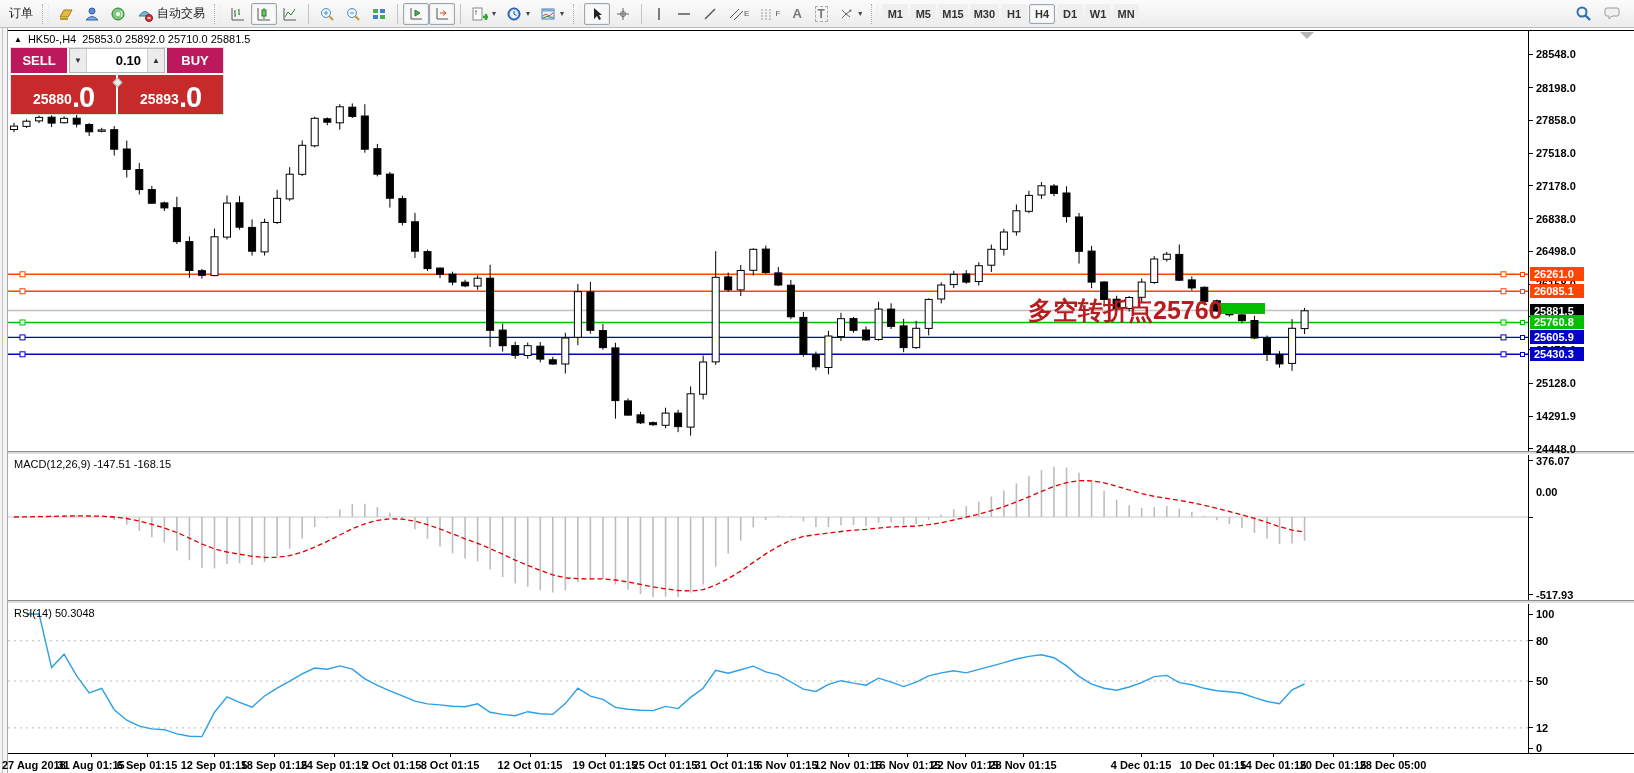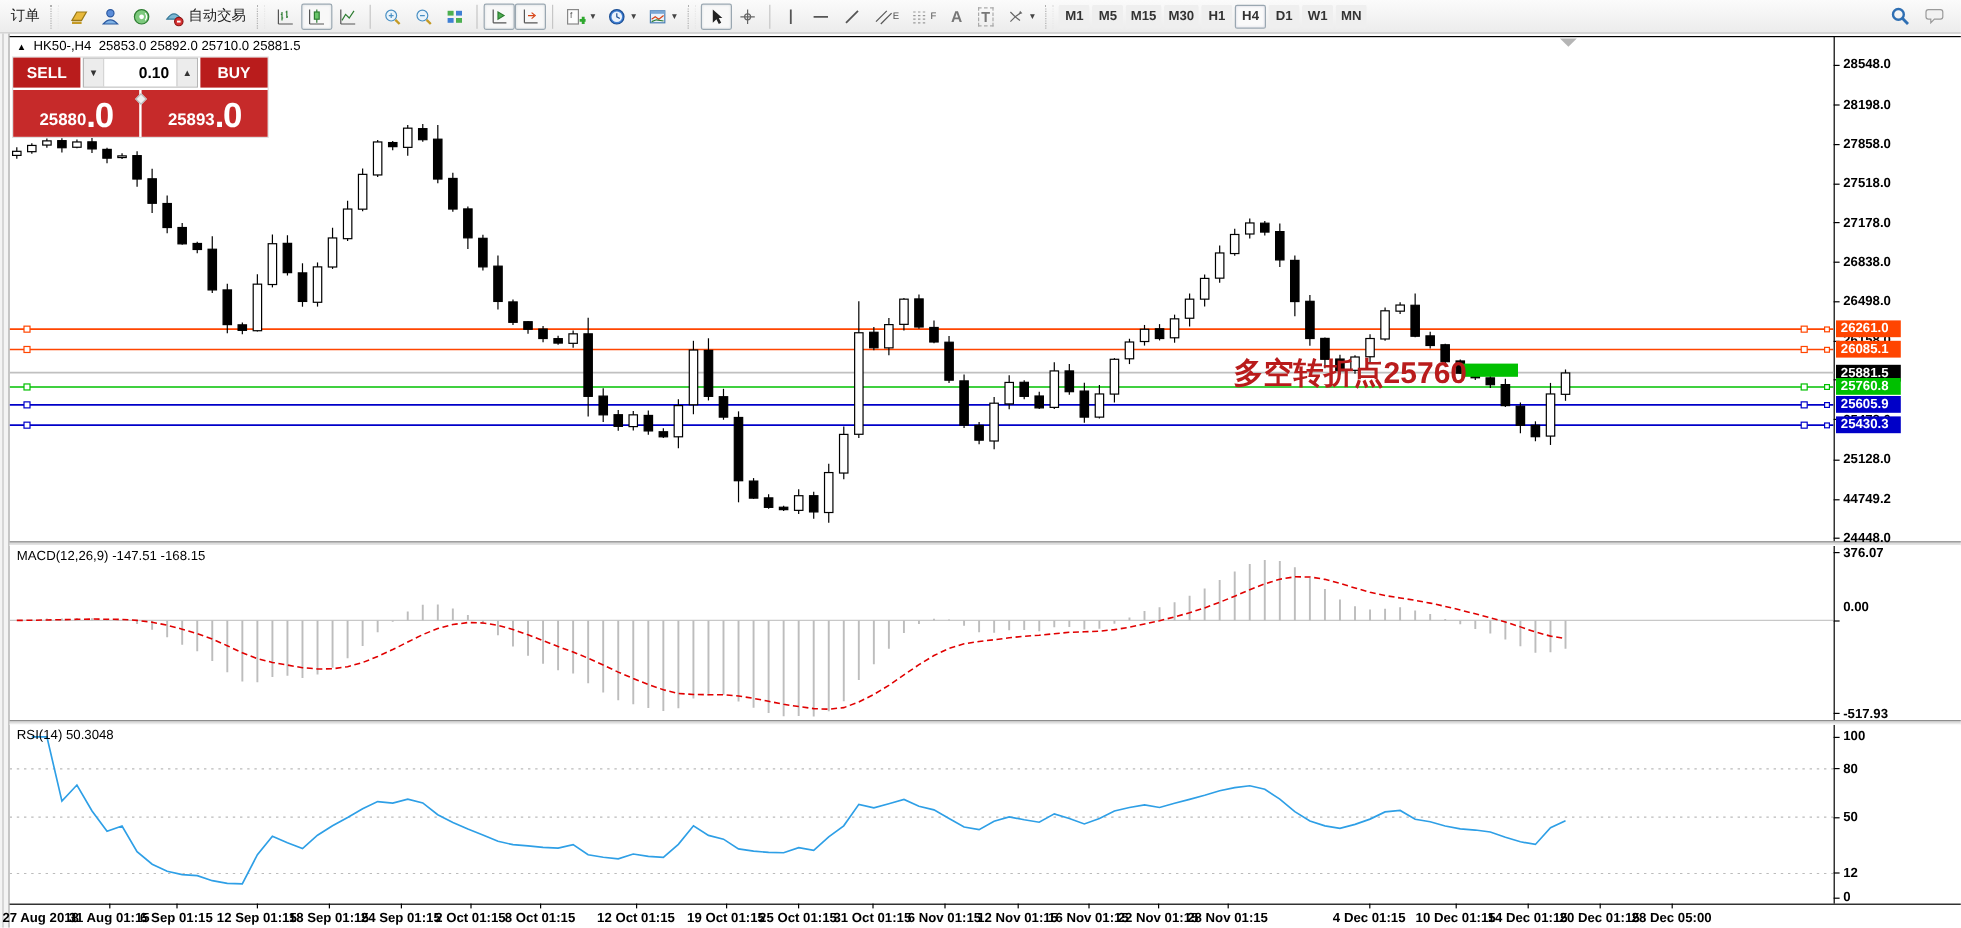--- a/index.html
+++ b/index.html
@@ -56,21 +56,21 @@
      color:#fff;white-space:nowrap;z-index:5;}
   .handle-axis{position:absolute;left:1520px;width:5px;height:5px;background:#fff;box-sizing:border-box;z-index:6;}
   .ttick{position:absolute;top:759px;font-size:11px;font-weight:bold;color:#000;white-space:nowrap;transform:translateX(-50%);}
   .ttick.left{transform:none;}
   .ttickdash{position:absolute;top:753px;width:1px;height:4px;background:#000;}
   svg.pane{position:absolute;left:8px;}
   
   .trade-panel{position:absolute;left:10px;top:47px;width:212px;background:#fff;z-index:8;
      display:flex;flex-direction:column;gap:2px;border:1px solid #e0e0e0;}
   .tp-row1{display:flex;gap:2px;height:25px;}
-  .tp-sell,.tp-buy{flex:0 0 56px;background:#b91c1c;color:#fff;font-weight:bold;font-size:13px;
+  .tp-sell,.tp-buy{flex:0 0 56px;background:#be185d;color:#fff;font-weight:bold;font-size:13px;
      display:flex;align-items:center;justify-content:center;}
   .tp-spin{flex:1;display:flex;border:1px solid #b5b5b5;box-sizing:border-box;background:#fff;}
   .tp-spin .sbtn{width:17px;background:#ececec;border:0;font-size:8px;color:#333;display:flex;align-items:center;justify-content:center;}
   .tp-spin .sbtn.left{border-right:1px solid #cfcfcf;}
   .tp-spin .sbtn.right{border-left:1px solid #cfcfcf;}
   .tp-vol{flex:1;display:flex;align-items:center;justify-content:flex-end;padding-right:6px;
      font-size:13px;font-weight:bold;color:#000;background:#fff;}
   .tp-row2{display:flex;gap:2px;height:39px;}
   .tp-price{flex:1;background:#C62A2A;color:#fff;display:flex;align-items:flex-end;justify-content:center;
      padding-bottom:2px;position:relative;}
@@ -683,27 +683,27 @@
     <div class="ptick" style="top: 245.464px;">26498.0</div>
     <div class="ptickdash" style="top: 283.714px;"></div>
     <div class="ptick" style="top: 278.214px;">26158.0</div>
     <div class="ptickdash" style="top: 316.465px;"></div>
     <div class="ptick" style="top: 310.965px;">25818.0</div>
     <div class="ptickdash" style="top: 349.215px;"></div>
     <div class="ptick" style="top: 343.715px;">25478.0</div>
     <div class="ptickdash" style="top: 382.928px;"></div>
     <div class="ptick" style="top: 377.428px;">25128.0</div>
     <div class="ptickdash" style="top: 415.678px;"></div>
-    <div class="ptick" style="top: 410.178px;">44749.2</div>
+    <div class="ptick" style="top: 410.178px;">14291.9</div>
     <div class="ptickdash" style="top: 448.428px;"></div>
     <div class="ptick" style="top: 442.928px;">24448.0</div>
     <div class="ptickdash" style="top: 460.089px;"></div>
     <div class="ptick" style="top: 454.589px;">376.07</div>
     <div class="ptickdash" style="top: 516.5px;"></div>
-    <div class="ptick" style="top: 500px;">0.00</div>
+    <div class="ptick" style="top: 486px;">0.00</div>
     <div class="ptickdash" style="top: 594.189px;"></div>
     <div class="ptick" style="top: 588.689px;">-517.93</div>
     <div class="ptickdash" style="top: 613.5px;"></div>
     <div class="ptick" style="top: 608px;">100</div>
     <div class="ptickdash" style="top: 640.3px;"></div>
     <div class="ptick" style="top: 634.8px;">80</div>
     <div class="ptickdash" style="top: 680.5px;"></div>
     <div class="ptick" style="top: 675px;">50</div>
     <div class="ptickdash" style="top: 727.4px;"></div>
     <div class="ptick" style="top: 721.9px;">12</div>

